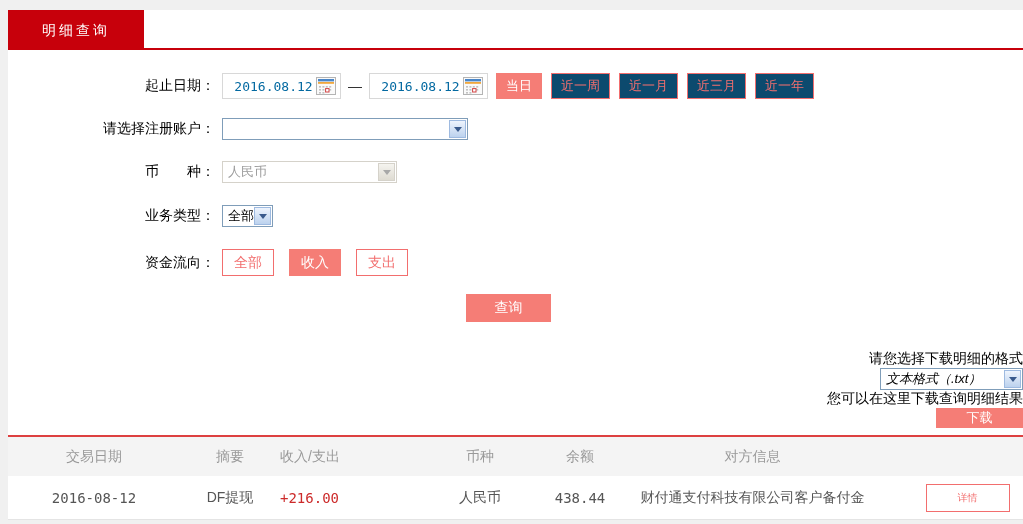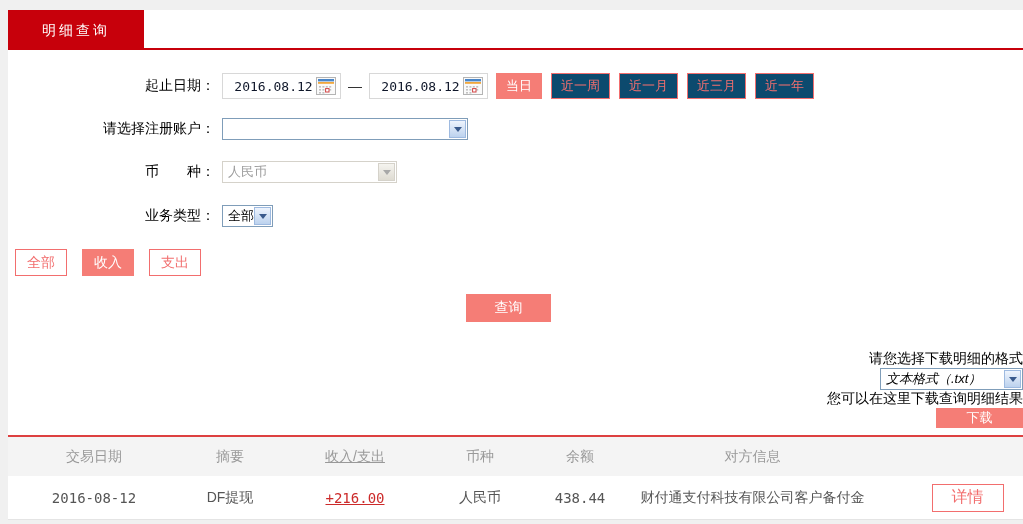--- a/index.html
+++ b/index.html
@@ -19,21 +19,21 @@
        color:#fff;text-align:center;font-size:14px;letter-spacing:3px;cursor:pointer;}
   
   .form{padding-top:23px;}
   .frow{display:flex;align-items:center;}
   .flabel{width:207px;text-align:right;font-size:14px;color:#000;flex-shrink:0;}
   .fcontent{margin-left:7px;display:flex;align-items:center;}
   .num{font-family:"DejaVu Sans Mono","Liberation Mono",monospace;}
   
   .date-input{width:119px;height:26px;border:1px solid #d8d8d8;background:#fff;display:flex;
               align-items:center;padding:0 4px 0 8px;cursor:text;}
-  .date-text{flex:1;text-align:center;font-size:13px;color:#0f172a;}
+  .date-text{flex:1;text-align:center;font-size:13px;color:#0369a1;}
   .cal{width:20px;height:18px;flex-shrink:0;cursor:pointer;}
   .dash{margin:0 7px;color:#333;font-size:14px;}
   
   .qbtn{height:26px;padding:0 9px;margin-left:9px;border:1px solid var(--pink-line);
         color:var(--pink-line);background:#0c4a6e;font-size:13px;display:flex;align-items:center;cursor:pointer;}
   .qbtn.first{margin-left:8px;}
   .qbtn.active{background:var(--pink-fill);border-color:var(--pink-fill);color:#fff;}
   
   .xpselect{height:22px;border:1px solid var(--sel-border);background:#fff;display:flex;
             align-items:center;font-size:13px;color:#000;padding-left:5px;cursor:pointer;}
@@ -63,28 +63,28 @@
   .dl-hint{margin-left:66px;font-size:14px;color:#000;}
   .dl-btn{width:87px;height:20px;margin-left:10px;background:var(--pink-fill);color:#fff;
           border:none;font-size:13px;font-family:inherit;cursor:pointer;}
   
   .table-line{height:2px;background:var(--tableline);margin-top:7px;}
   .thead,.trow{display:flex;align-items:center;}
   .thead{height:39px;background:#f4f4f4;color:#999;font-size:14px;}
   .trow{height:44px;background:#fff;border-bottom:1px solid #e4e4e4;color:#555;font-size:14px;}
   .c1{width:172px;text-align:center;}
   .c2{width:100px;text-align:center;}
-  .c3{width:150px;text-align:center;text-decoration:underline;}
+  .c3{width:150px;}
   .c4{width:100px;text-align:center;}
   .c5{width:100px;text-align:center;}
   .c6{width:290px;text-align:center;padding-right:45px;}
   .c7{width:95px;text-align:center;}
   .amount{color:var(--amount-red);}
-  .detail-btn{width:72px;height:28px;border:1px solid var(--pink-line);color:var(--pink-line);
-              background:#fff;font-size:16px;font-family:inherit;cursor:pointer;}
+  .detail-btn{width:84px;height:28px;border:1px solid var(--pink-line);color:var(--pink-line);
+              background:#fff;font-size:10px;font-family:inherit;cursor:pointer;}
   
   .mb-date{margin-bottom:19px;}
   .mb-sel{margin-bottom:21px;}
   .mb-cur{margin-bottom:22px;}
   .mb-flow{margin-bottom:18px;}
   .mb-query{margin-bottom:28px;}
 </style>
 </head>
 <body>
 
@@ -178,20 +178,21 @@
         <div class="xpselect w-business">
           <span class="txt">全部</span>
           <span class="xparrow">
               <span class="tri"></span>
             </span>
         </div>
       </div>
     </div>
 
     <div class="frow mb-flow">
+      <div class="flabel">资金流向：</div>
       <div class="fcontent">
         <span class="flowbtn">全部</span>
         <span class="flowbtn active">收入</span>
         <span class="flowbtn">支出</span>
       </div>
     </div>
 
     <div class="frow mb-query">
       <button class="query-btn">查询</button>
     </div>

